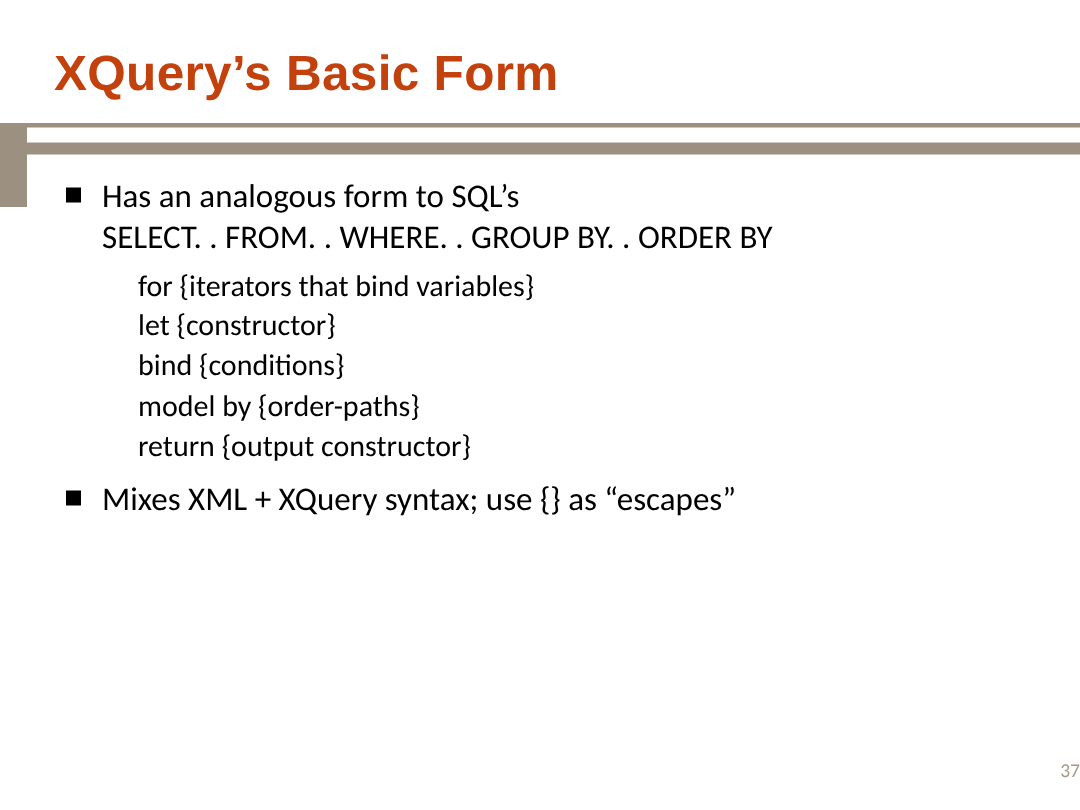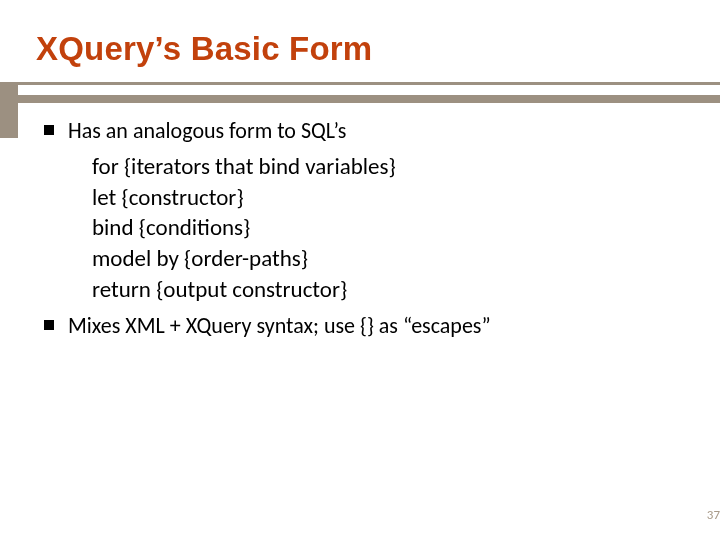--- a/index.html
+++ b/index.html
@@ -83,21 +83,21 @@
     left: 2px;
     top: 7px;
     width: 10px;
     height: 10px;
     background: #000;
   }
   .sub {
     margin: 6px 0 8px 50px;
   }
   .sub div {
-    font-size: 23px;
+    font-size: 20px;
     line-height: 1.34;
   }
   .pagenum {
     position: absolute;
     bottom: 18px;
     left: 0;
     right: 0;
     text-align: right;
     font-size: 13px;
     color: #a89a89;
@@ -115,20 +115,21 @@
   <div class="rule-group">
     <div class="rule-top"></div>
     <div class="rule-bot"></div>
   </div>
   <div class="side-block"></div>
 
   <div class="content">
     <ul class="lvl1">
       <li>
         <span>Has an analogous form to SQL’s</span><br>
+        <span>SELECT. . FROM. . WHERE. . GROUP BY. . ORDER BY</span>
       </li>
     </ul>
 
     <div class="sub">
       <div>for {iterators that bind variables}</div>
       <div>let {constructor}</div>
       <div>bind {conditions}</div>
       <div>model by {order-paths}</div>
       <div>return {output constructor}</div>
     </div>

